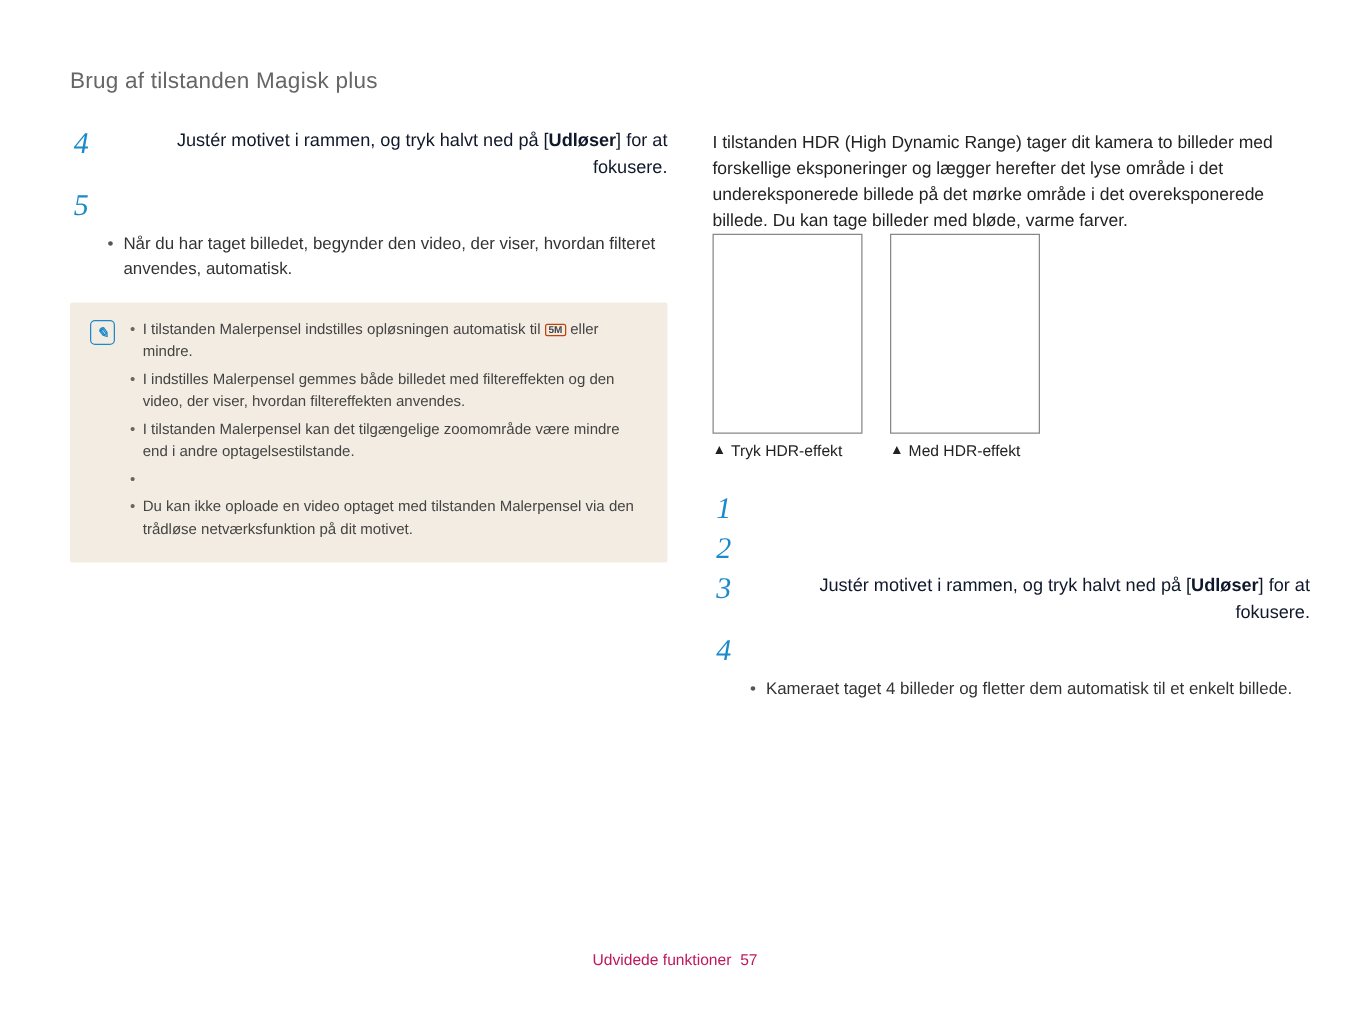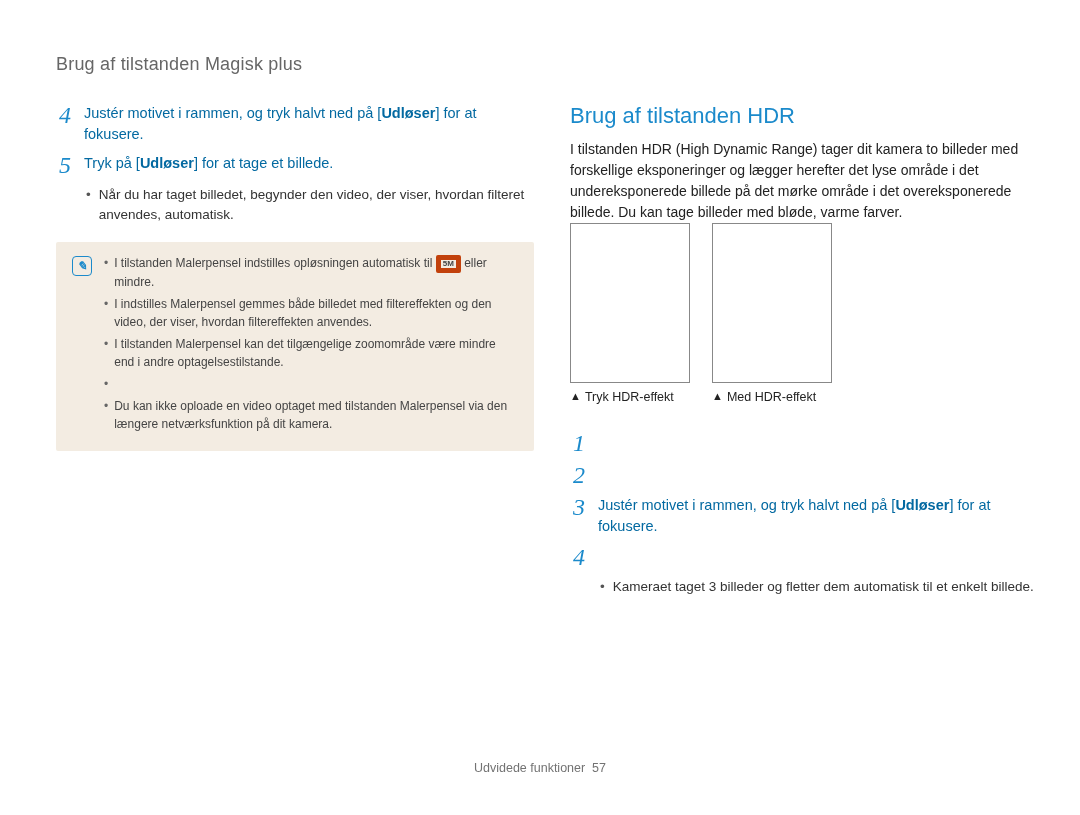--- a/index.html
+++ b/index.html
@@ -49,22 +49,23 @@
     color: #1b8acb;
     font-style: italic;
     font-family: Georgia, 'Times New Roman', serif;
     line-height: 1;
     width: 18px;
     text-align: center;
   }
   .step .txt {
     font-size: 14.5px;
     line-height: 1.45;
-    color: #0369a1;
+    color: #0f172a;
     flex: 1;
+    text-align: right;
   }
   .step .txt b { font-weight: 700; }
 
   .substep {
     display: flex;
     gap: 8px;
     margin: 4px 0 0 30px;
     font-size: 13.5px;
     line-height: 1.45;
     color: #333;
@@ -145,38 +146,38 @@
   }
   .img-caption .tri { font-size: 11px; }
 
   .dial-icon {
     display: inline-block;
     font-size: 13px;
   }
 
   .res-icon {
     display: inline-block;
-    border: 5px solid #c2410c;
+    border: 1px solid #c2410c;
     border-radius: 2px;
     font-size: 8px;
     padding: 0 2px;
     vertical-align: middle;
     line-height: 1.1;
     font-weight: bold;
   }
 
   
   .footer {
     position: absolute;
     bottom: 40px;
     left: 0;
     width: 100%;
     text-align: center;
     font-size: 12.5px;
-    color: #737373;
+    color: #be185d;
   }
 </style>
 </head>
 <body>
 
 <div class="page">
 
   <div class="header-title">Brug af tilstanden Magisk plus</div>
 
   <div class="columns">
@@ -185,23 +186,20 @@
 
       <div class="step">
         <div class="num">4</div>
         <div class="txt">
           <span>Justér motivet i rammen, og tryk halvt ned på [</span><b>Udløser</b><span>] for at fokusere.</span>
         </div>
       </div>
 
       <div class="step">
         <div class="num">5</div>
-        <div class="txt">
-          <span>Tryk på [</span><b>Udløser</b><span>] for at tage et billede.</span>
-        </div>
       </div>
       <div class="substep">
         <span class="bullet">•</span>
         <span>Når du har taget billedet, begynder den video, der viser, hvordan filteret anvendes, automatisk.</span>
       </div>
 
       <div class="note-box">
         <div class="note-icon">✎</div>
         <ul class="note-list">
           <li>
@@ -216,30 +214,29 @@
           </li>
           <li>
             <span class="bullet">•</span>
             <span>I tilstanden Malerpensel kan det tilgængelige zoomområde være mindre end i andre optagelsestilstande.</span>
           </li>
           <li>
             <span class="bullet">•</span>
           </li>
           <li>
             <span class="bullet">•</span>
-            <span>Du kan ikke oploade en video optaget med tilstanden Malerpensel via den længere netværksfunktion på dit kamera.</span>
+            <span>Du kan ikke oploade en video optaget med tilstanden Malerpensel via den trådløse netværksfunktion på dit motivet.</span>
           </li>
         </ul>
       </div>
 
     </div>
 
     <div class="col">
 
-      <div class="section-title">Brug af tilstanden HDR</div>
       <div class="intro">I tilstanden HDR (High Dynamic Range) tager dit kamera to billeder med forskellige eksponeringer og lægger herefter det lyse område i det undereksponerede billede på det mørke område i det overeksponerede billede. Du kan tage billeder med bløde, varme farver.</div>
 
       <div class="img-row">
         <div class="img-col">
           <div class="img-box"></div>
           <div class="img-caption">
             <span class="tri">▲</span>
             <span>Tryk HDR-effekt</span>
           </div>
         </div>
@@ -262,21 +259,21 @@
         <div class="num">3</div>
         <div class="txt">
           <span>Justér motivet i rammen, og tryk halvt ned på [</span><b>Udløser</b><span>] for at fokusere.</span>
         </div>
       </div>
       <div class="step">
         <div class="num">4</div>
       </div>
       <div class="substep">
         <span class="bullet">•</span>
-        <span>Kameraet taget 3 billeder og fletter dem automatisk til et enkelt billede.</span>
+        <span>Kameraet taget 4 billeder og fletter dem automatisk til et enkelt billede.</span>
       </div>
 
     </div>
 
   </div>
 
 </div>
 
 <div class="footer">
   <span>Udvidede funktioner</span>&nbsp;&nbsp;<span>57</span>

